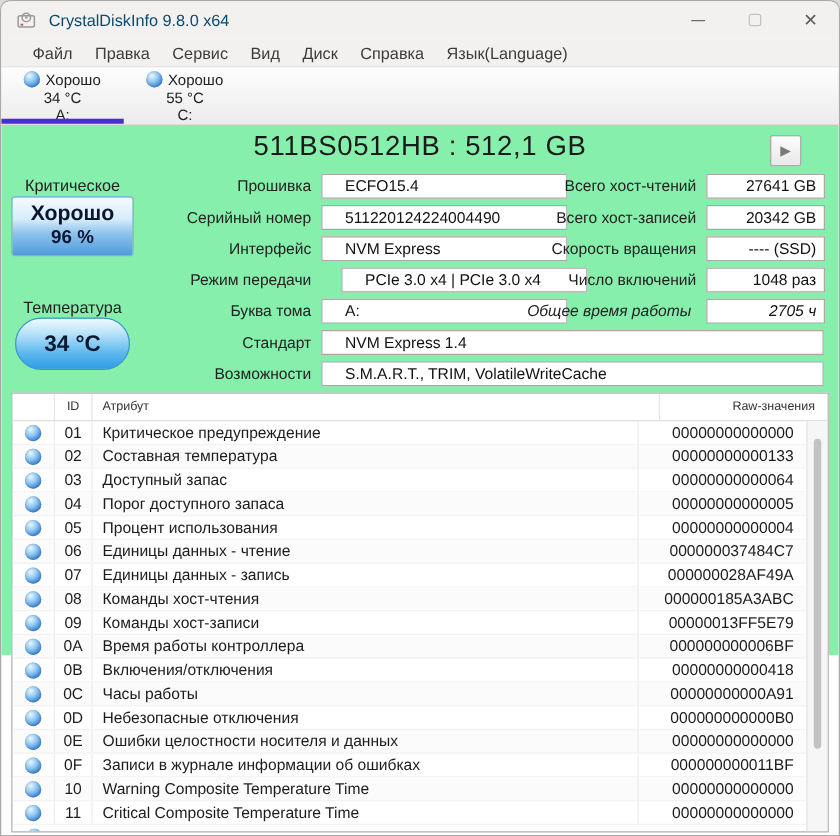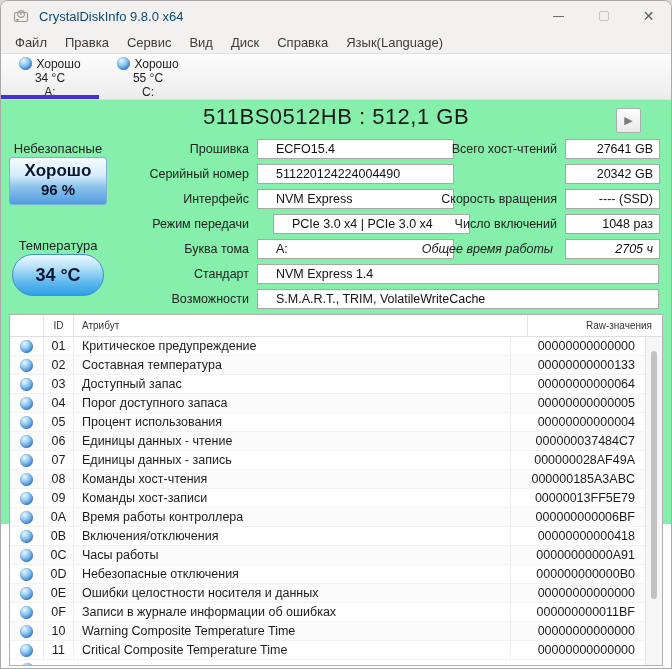--- a/index.html
+++ b/index.html
@@ -15,21 +15,21 @@
   .app-icon { margin-left: 12px; width: 18px; height: 16px; flex: 0 0 auto; }
   .title-text { margin-left: 8px; font-size: 13px; color: #0c4a6e; }
   .win-btns { margin-left: auto; display: flex; height: 100%; }
   .win-btn { width: 45px; height: 100%; display: flex; align-items: center; justify-content: center; cursor: default; }
   .glyph-min { width: 11px; height: 1px; background: #6e6e6e; }
   .glyph-max { width: 10px; height: 10px; border: 1px solid #c3c3c3; border-radius: 2px; }
   .glyph-close { font-size: 14px; color: #5c5c5c; line-height: 1; }
   
   .menubar {
     height: 23px; background: #f2f1f0; display: flex; align-items: center;
-    padding-left: 5px; border-bottom: 1px solid #e3e2e1;
+    padding-left: 16px; border-bottom: 1px solid #e3e2e1;
   }
   .menu-item { font-size: 13px; color: #3c3c3c; padding: 2px 9px; }
   
   .tabbar {
     height: 46px; background: linear-gradient(180deg, #fdfdfd 0%, #ececec 100%);
     border-bottom: 1px solid #dcdcdc; display: flex;
   }
   .disk-tab { position: relative; width: 98px; text-align: center; padding-top: 2px; font-size: 12px; color: #222; }
   .disk-tab .row1 { display: flex; align-items: center; justify-content: center; gap: 4px; height: 15px; }
   .disk-tab .row2, .disk-tab .row3 { height: 14px; line-height: 14px; }
@@ -179,21 +179,21 @@
       </div>
     </div>
 
   <div class="main">
 
     <div class="disk-title">511BS0512HB : 512,1 GB</div>
     <div class="next-btn">
       <span>▶</span>
     </div>
 
-    <div class="side-label" style="top:41px">Небезопасные</div>
+    <div class="side-label" style="top:41px">Критическое</div>
     <div class="health-box">
       <div class="health-status">Хорошо</div>
       <div class="health-percent">96 %</div>
     </div>
 
     <div class="side-label" style="top:138px">Температура</div>
     <div class="temp-pill">
       <span>34 °C</span>
     </div>
 
@@ -239,20 +239,21 @@
       </div>
 
     <div>
 
         <div class="stat-row" style="top: 39px; left: 0px; right: 0px;">
           <span class="stat-label">Всего хост-чтений</span>
           <span class="stat-box">27641 GB</span>
         </div>
 
         <div class="stat-row" style="top: 64px; left: 0px; right: 0px;">
+          <span class="stat-label">Всего хост-записей</span>
           <span class="stat-box">20342 GB</span>
         </div>
 
         <div class="stat-row" style="top: 89px; left: 0px; right: 0px;">
           <span class="stat-label">Скорость вращения</span>
           <span class="stat-box">---- (SSD)</span>
         </div>
 
         <div class="stat-row" style="top: 114px; left: 0px; right: 0px;">
           <span class="stat-label">Число включений</span>

